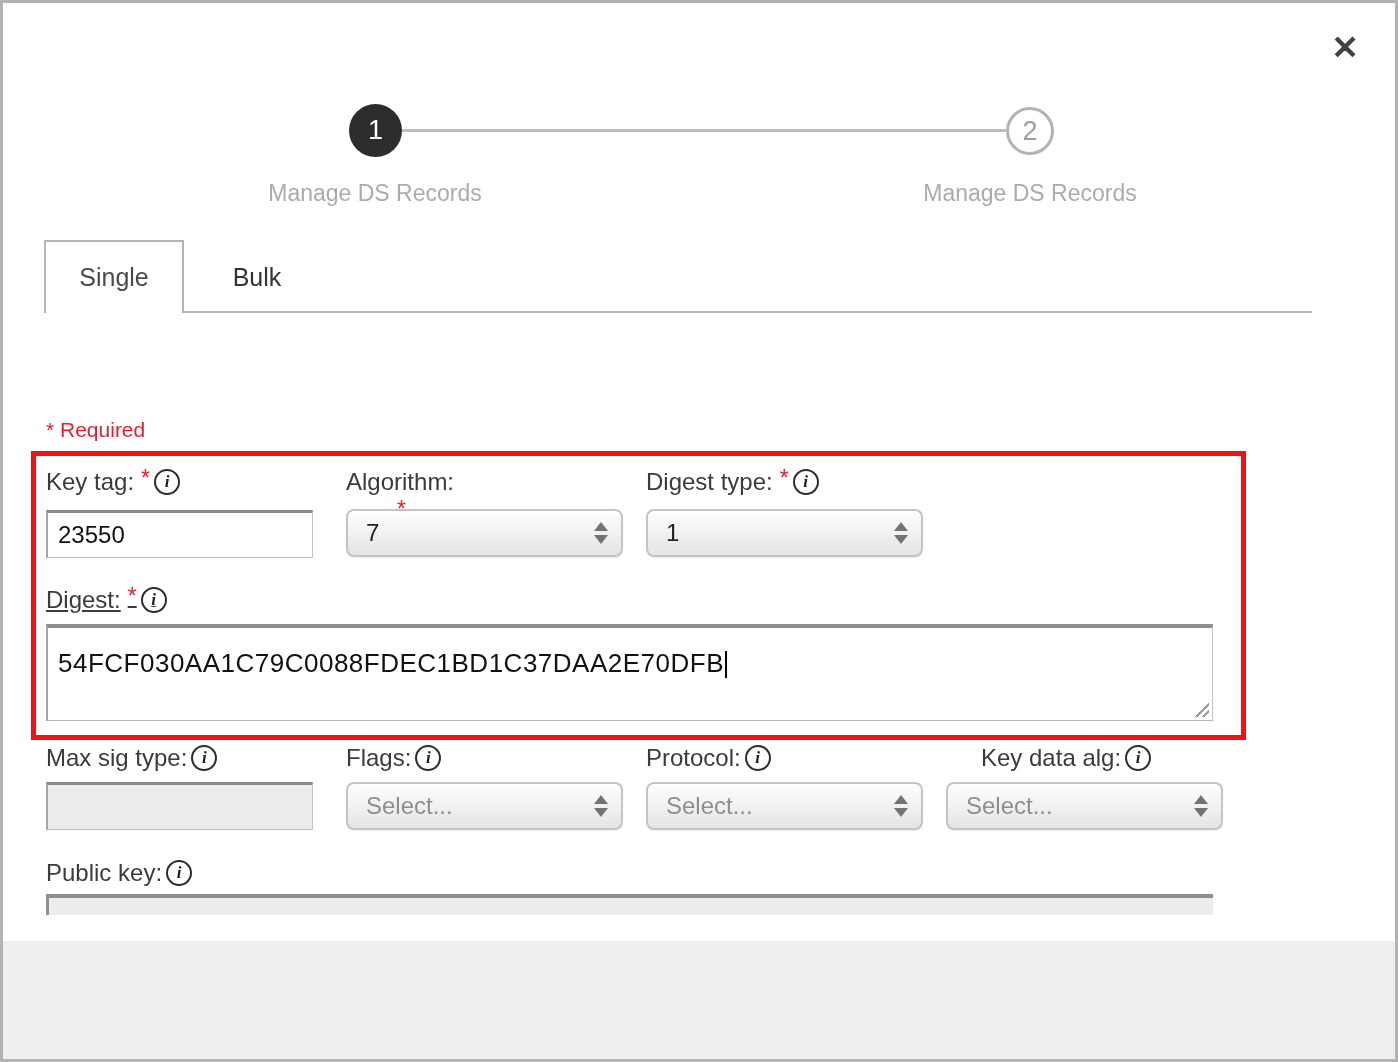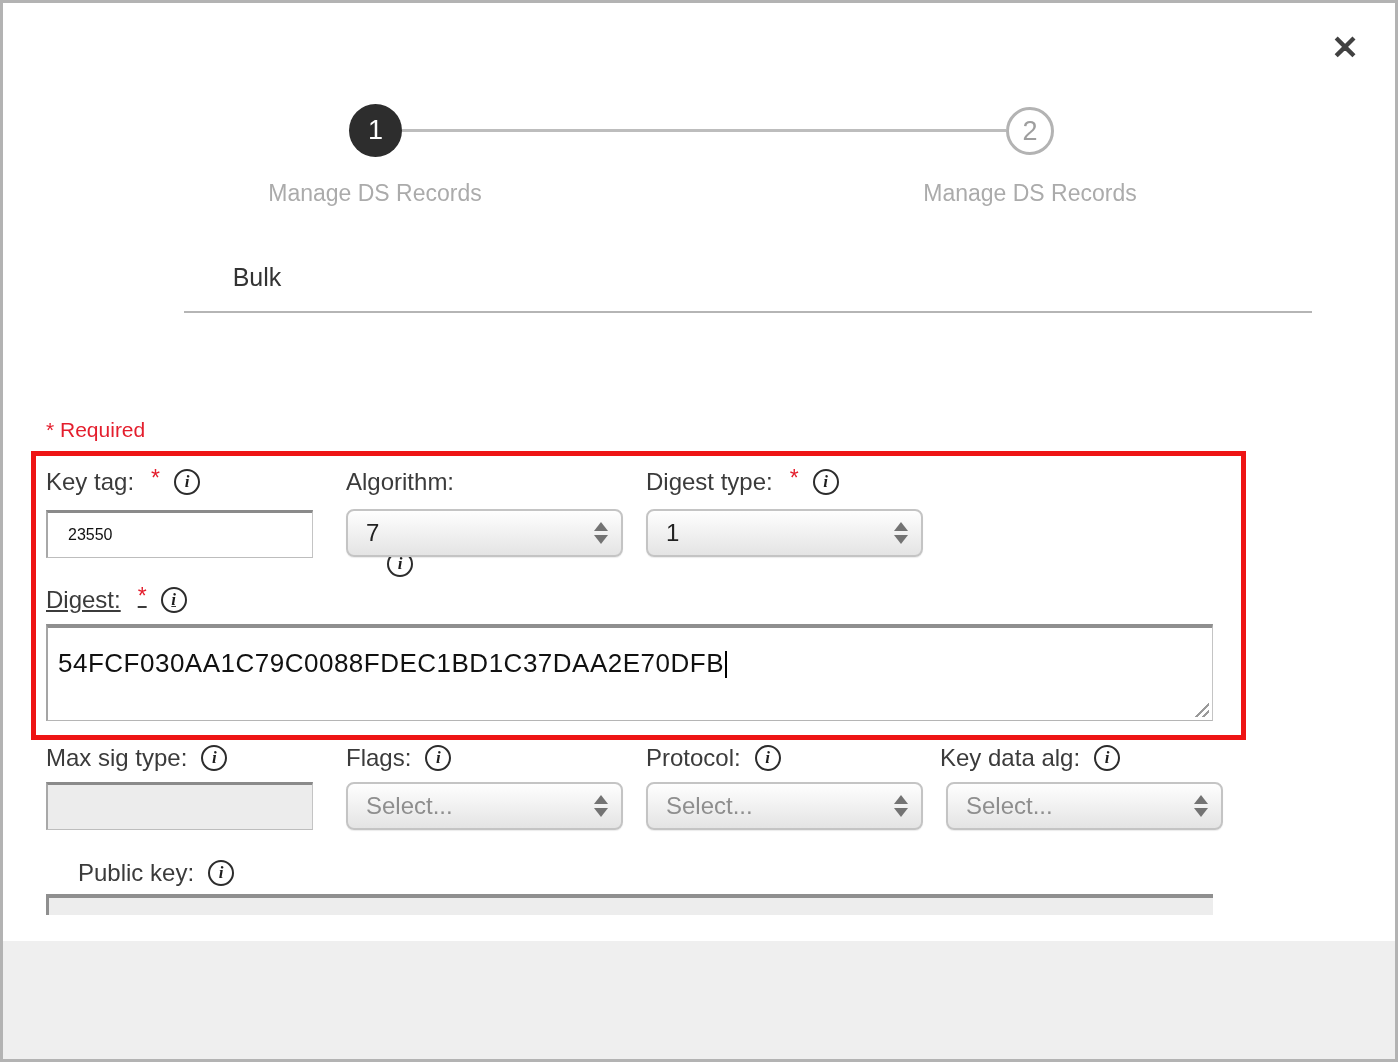--- a/index.html
+++ b/index.html
@@ -54,39 +54,39 @@
 
   
   .annotation-box{
     position:absolute;left:28px;top:448px;width:1215px;height:289px;
     box-sizing:border-box;border:5px solid #ee1414;
     z-index:6;pointer-events:none;
   }
 
   
   .field-label{
-    position:absolute;display:flex;align-items:center;gap:14px;
+    position:absolute;display:flex;align-items:center;gap:4px;
     font-size:24px;color:#3b3b3b;white-space:nowrap;
   }
   .req-star{color:#e41e2d;font-size:23px;position:relative;top:-4px;margin-left:3px;}
   .info-icon{
     width:26px;height:26px;box-sizing:border-box;
     border:2.5px solid #2c2c2c;border-radius:50%;
     display:inline-flex;align-items:center;justify-content:center;
     font-family:"Liberation Serif", serif;font-style:italic;font-weight:700;
     font-size:17px;color:#1e1e1e;cursor:pointer;flex:0 0 auto;
   }
 
   
   .text-input{
     position:absolute;box-sizing:border-box;
     border-top:3px solid #8a8a8a;border-left:2px solid #a8a8a8;
     border-right:1px solid #c4c4c4;border-bottom:1px solid #bdbdbd;
     background:#fff;font-family:"Liberation Sans", sans-serif;
-    font-size:16px;color:#111;padding:0 20px;outline:none;
+    font-size:24px;color:#111;padding:0 10px;outline:none;
   }
   .text-input:disabled,.text-input.disabled{background:#ececec;}
 
   
   .select{
     position:absolute;box-sizing:border-box;height:48px;
     border:2px solid #c4c4c4;border-radius:8px;
     background:linear-gradient(#fefefe,#e4e4e4);
     box-shadow:0 1px 1px rgba(0,0,0,0.08);
     cursor:pointer;
@@ -140,20 +140,21 @@
 <div class="modal">
 
   <div class="close-btn">✕</div>
 
   <div class="step-line"></div>
   <div class="step-circle active">1</div>
   <div class="step-circle inactive">2</div>
   <div class="step-label s1">Manage DS Records</div>
   <div class="step-label s2">Manage DS Records</div>
 
+  <div class="tab-active">Single</div>
   <div class="tab-plain">Bulk</div>
   <div class="tab-underline"></div>
 
   <div class="required-note">* Required</div>
 
   <div class="annotation-box"></div>
 
   <div class="field-label" style="left:43px;top:465px;">
     <span>Key tag:</span>
     <span class="req-star">*</span>
@@ -201,21 +202,21 @@
     <span class="info-icon">i</span>
   </div>
   <div class="field-label" style="left:343px;top:741px;">
     <span>Flags:</span>
     <span class="info-icon">i</span>
   </div>
   <div class="field-label" style="left:643px;top:741px;">
     <span>Protocol:</span>
     <span class="info-icon">i</span>
   </div>
-  <div class="field-label" style="left:937px;top:741px;">
+  <div class="field-label" style="left:978px;top:741px;">
     <span>Key data alg:</span>
     <span class="info-icon">i</span>
   </div>
 
   <input class="text-input disabled" style="left: 43px; top: 779px; width: 267px; height: 48px;" disabled="">
   <div class="select" style="left:343px;top:779px;width:277px;">
     <span class="sel-text placeholder">Select...</span>
     <span class="sel-arrows">
         <span class="tri-up"></span>
         <span class="tri-down"></span>
@@ -229,21 +230,21 @@
       </span>
   </div>
   <div class="select" style="left:943px;top:779px;width:277px;">
     <span class="sel-text placeholder">Select...</span>
     <span class="sel-arrows">
         <span class="tri-up"></span>
         <span class="tri-down"></span>
       </span>
   </div>
 
-  <div class="field-label" style="left:43px;top:856px;margin-left:32px;">
+  <div class="field-label" style="left:43px;top:856px;">
     <span>Public key:</span>
     <span class="info-icon">i</span>
   </div>
   <div class="pubkey-area"></div>
 
   <div class="footer">
     
     
     
   </div>

